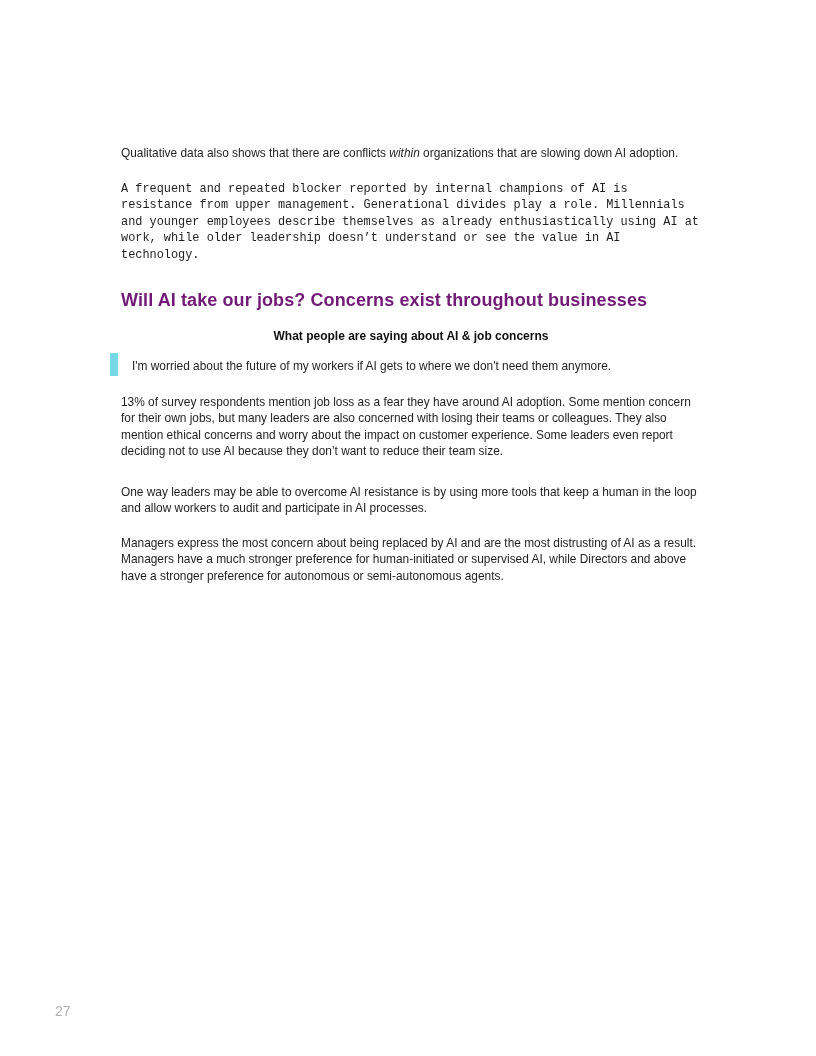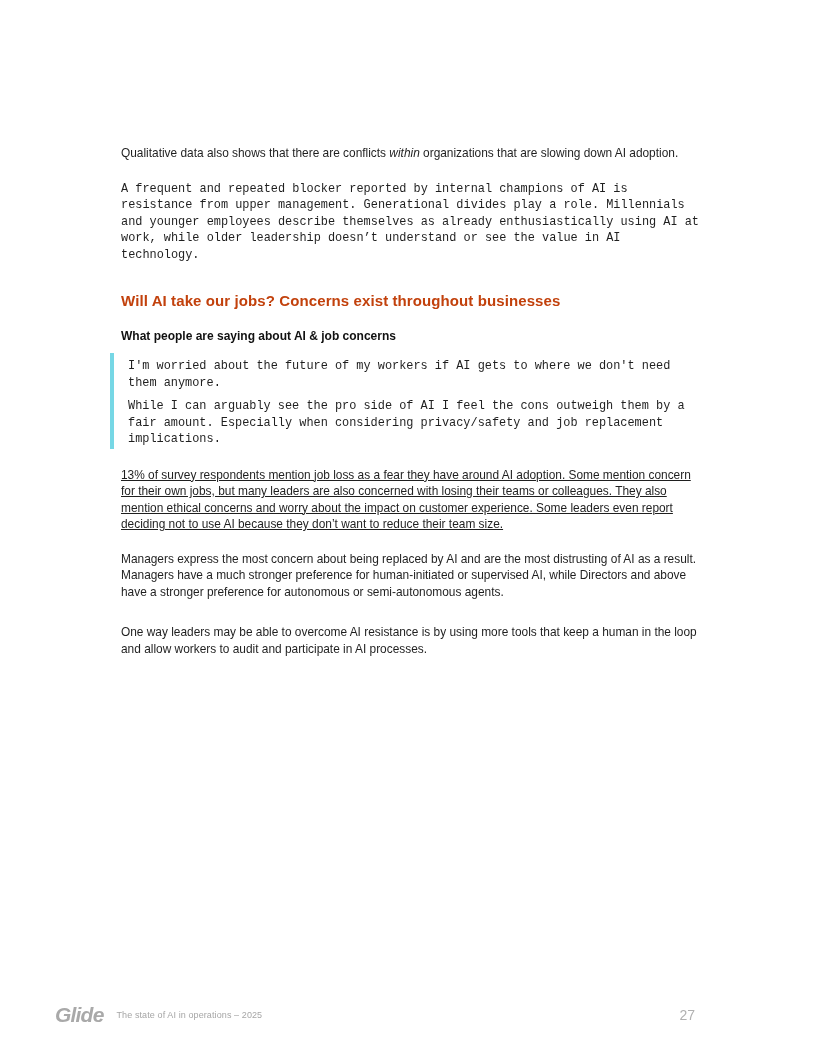--- a/index.html
+++ b/index.html
@@ -22,43 +22,43 @@
   .body-text {
     font-size: 11.9px;
     line-height: 16.5px;
     color: #1f1f1f;
   }
   .p1 { margin-top: 97px; }
   .p2 { margin-top: 19px; font-family: Liberation Mono, monospace; }
   .p3 { margin-top: 29px; }
   .section-heading {
     margin-top: 27px;
-    font-size: 15px;
+    font-size: 18px;
     line-height: 21px;
     font-weight: bold;
-    color: #c2410c;
+    color: #701a75;
     letter-spacing: 0.1px;
   }
   .quote-heading {
     margin-top: 17px;
     font-size: 12px;
     line-height: 16px;
     font-weight: bold;
     color: #111111;
+    text-align: center;
   }
   .quote-block {
     margin-top: 9px;
     margin-left: -11px;
-    border-left: 4px solid #404040;
+    border-left: 8px solid #404040;
     padding: 5px 0 1px 14px;
-    font-family: Liberation Mono, monospace;
   }
   .quote-block p { margin-bottom: 7px; }
   .quote-block p:last-child { margin-bottom: 0; }
-  .p4 { margin-top: 18px; text-decoration: underline; }
+  .p4 { margin-top: 18px; }
   .p5 { margin-top: 18px; }
   .p6 { margin-top: 24px; }
   .italic { font-style: italic; }
   .footer {
     position: absolute;
     left: 55px;
     top: 1003px;
     width: 642px;
     display: flex;
     align-items: center;
@@ -93,30 +93,25 @@
 
   <p class="body-text p2">A frequent and repeated blocker reported by internal champions of AI is resistance from upper management. Generational divides play a role. Millennials and younger employees describe themselves as already enthusiastically using AI at work, while older leadership doesn’t understand or see the value in AI technology.</p>
 
 
   <h2 class="section-heading">Will AI take our jobs? Concerns exist throughout businesses</h2>
 
   <h3 class="quote-heading">What people are saying about AI &amp; job concerns</h3>
 
   <div class="quote-block" style="border-left-color: rgb(118, 215, 229);">
     <p class="body-text">I'm worried about the future of my workers if AI gets to where we don't need them anymore.</p>
-    <p class="body-text">While I can arguably see the pro side of AI I feel the cons outweigh them by a fair amount. Especially when considering privacy/safety and job replacement implications.</p>
   </div>
 
   <p class="body-text p4">13% of survey respondents mention job loss as a fear they have around AI adoption. Some mention concern for their own jobs, but many leaders are also concerned with losing their teams or colleagues. They also mention ethical concerns and worry about the impact on customer experience. Some leaders even report deciding not to use AI because they don’t want to reduce their team size.</p>
 
+  <p class="body-text p6">One way leaders may be able to overcome AI resistance is by using more tools that keep a human in the loop and allow workers to audit and participate in AI processes.</p>
+
   <p class="body-text p5">Managers express the most concern about being replaced by AI and are the most distrusting of AI as a result. Managers have a much stronger preference for human-initiated or supervised AI, while Directors and above have a stronger preference for autonomous or semi-autonomous agents.</p>
-
-  <p class="body-text p6">One way leaders may be able to overcome AI resistance is by using more tools that keep a human in the loop and allow workers to audit and participate in AI processes.</p>
 
 </div>
 
 <div class="footer">
-  <div class="footer-left">
-    <span class="logo">Glide</span>
-    <span class="report-title">The state of AI in operations – 2025</span>
-  </div>
   <span class="page-number">27</span>
 </div>
 
 </body></html>

